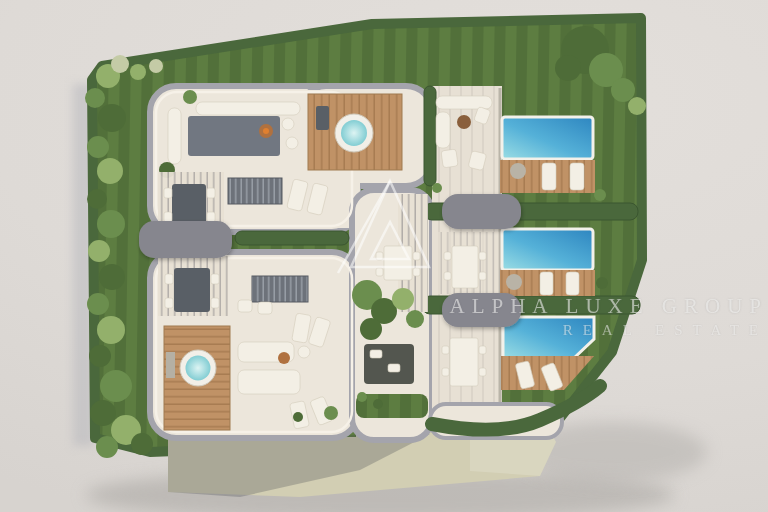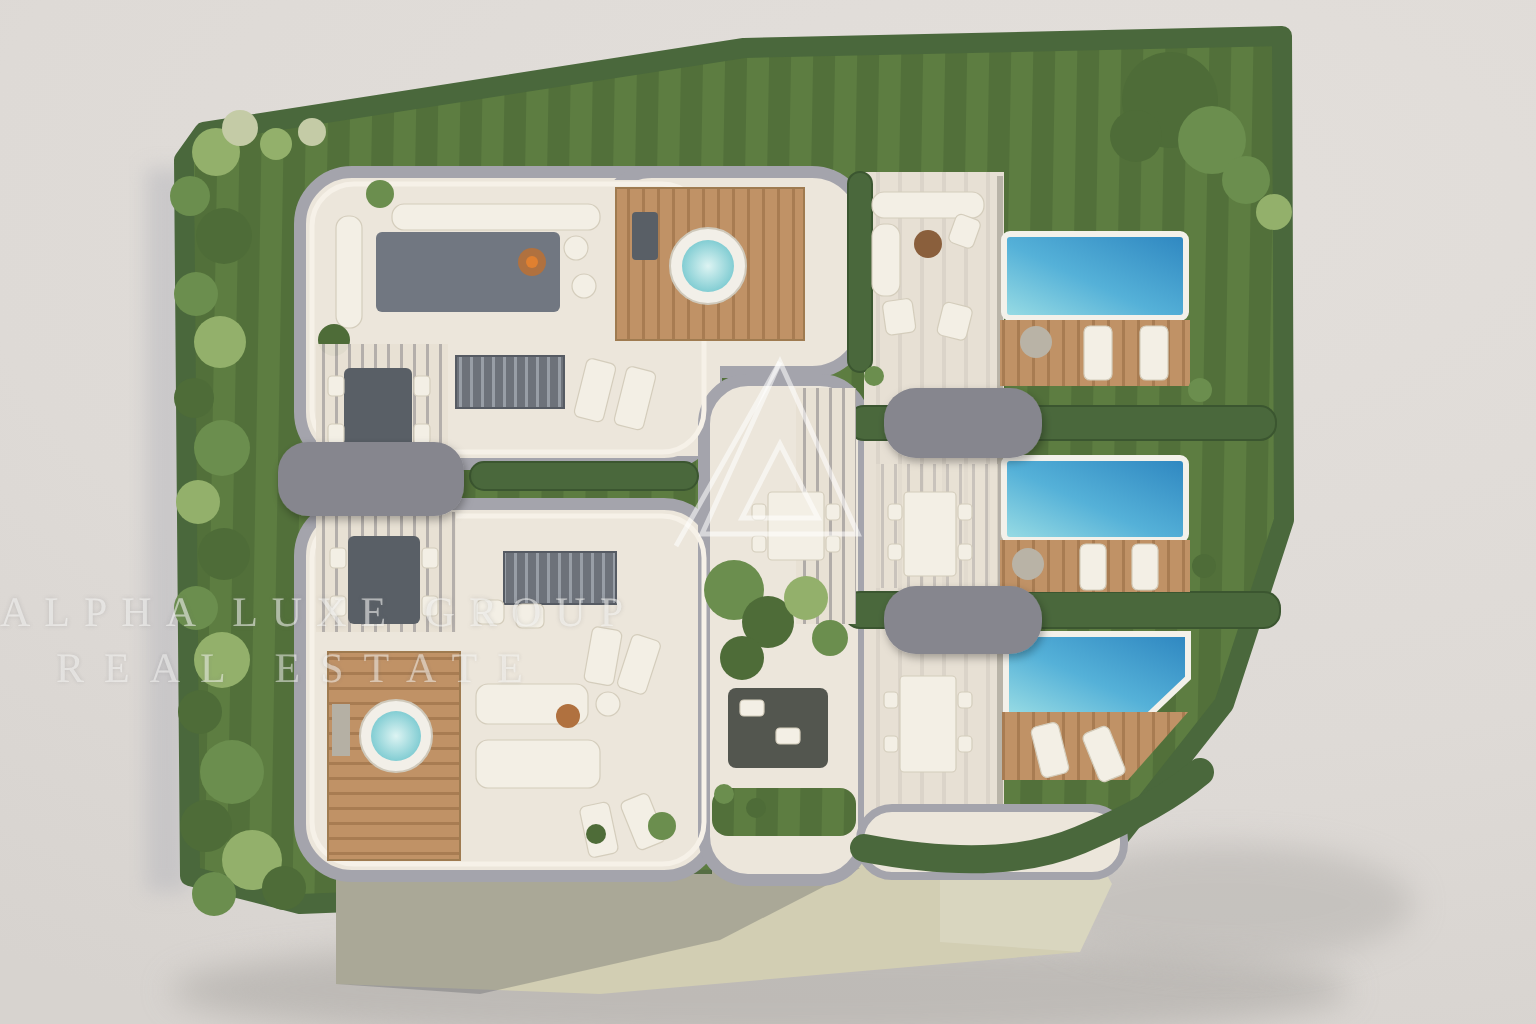--- a/index.html
+++ b/index.html
@@ -7,24 +7,24 @@
     background:radial-gradient(120% 90% at 70% 20%, #e3dfdb 0%, var(--background,#dedad6) 60%, #d7d3cf 100%);
     font-family:"Liberation Sans",sans-serif;}
   svg{position:absolute;left:0;top:0;}
   .tree-l{fill:var(--tree-light)} .tree-m{fill:var(--tree-mid)} .tree-d{fill:var(--tree-dark)} .tree-p{fill:#c4cba6}
   .hedge{fill:var(--hedge);stroke:var(--hedge-dark);stroke-width:1}
   .floor{fill:var(--floor);stroke:var(--parapet);stroke-width:6}
   .inner{fill:none;stroke:var(--parapet-light);stroke-width:2.5}
   .w{fill:var(--furniture-white);stroke:#d4cdbc;stroke-width:.6}
   .dk{fill:var(--furniture-dark)}
   .badge{fill:var(--badge)}
-  .wm{position:absolute;left:0;right:0;text-align:left;color:var(--watermark);
+  .wm{position:absolute;left:0;right:0;text-align:right;color:var(--watermark);
       font-family:"Liberation Serif",serif;text-shadow:0 0 2px rgba(110,110,115,.25);}
   #wm1{top:294px;font-size:21px;letter-spacing:7px;}
-  #wm2{top:322px;font-size:21px;letter-spacing:10px;opacity:.92;margin-left:28px;}
+  #wm2{top:322px;font-size:15px;letter-spacing:10px;opacity:.92;margin-left:28px;}
 </style>
 </head>
 <body>
 
 <div id="canvas">
 <svg width="768" height="512" viewBox="0 0 768 512">
   <defs>
     <pattern id="lawnStripes" width="22" height="22" patternUnits="userSpaceOnUse" patternTransform="rotate(1)">
       <rect width="11" height="22" style="fill:var(--lawn-light)"></rect>
           <rect x="11" width="11" height="22" style="fill:var(--lawn-dark)"></rect>

